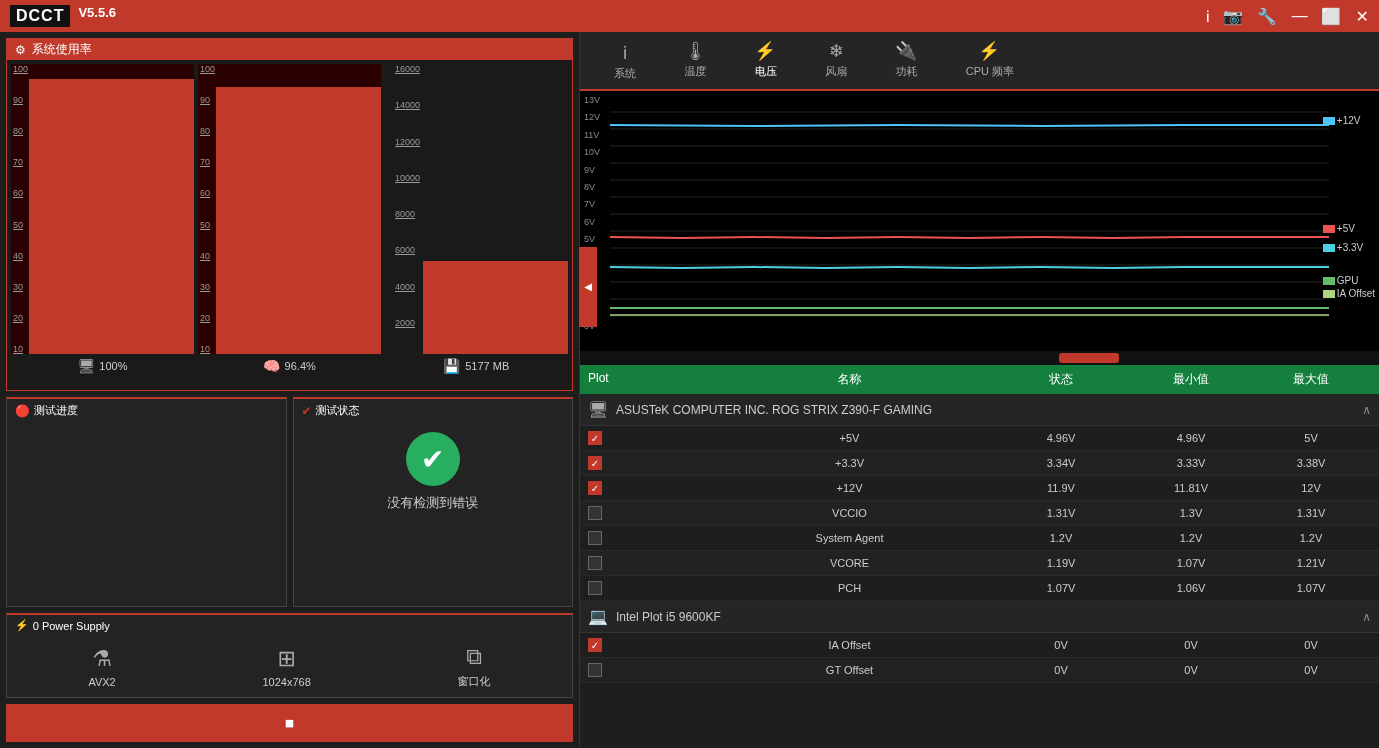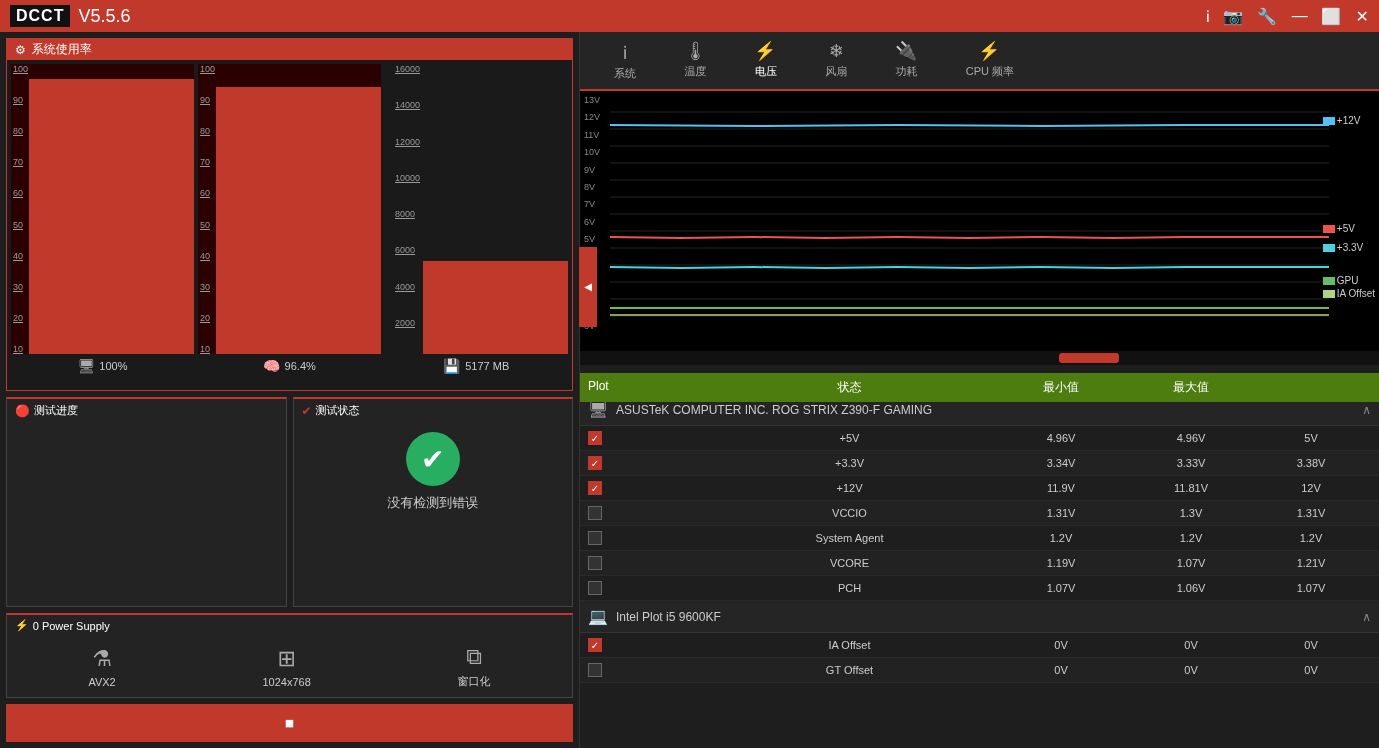--- a/index.html
+++ b/index.html
@@ -7,30 +7,30 @@
 
     
     #titlebar {
       background: #c0392b;
       height: 32px;
       display: flex;
       align-items: center;
       padding: 0 10px;
       justify-content: space-between;
     }
-    #titlebar-left { display: flex; align-items: flex-end; gap: 8px; }
+    #titlebar-left { display: flex; align-items: flex-start; gap: 8px; }
     #app-logo {
       font-weight: 900;
       font-size: 16px;
       color: #fff;
       letter-spacing: 1px;
       background: #111;
       padding: 2px 6px;
     }
-    #app-version { color: #fff; font-size: 18px; }
+    #app-version { color: #fff; font-size: 13px; font-weight: bold; }
     #titlebar-right { display: flex; gap: 14px; align-items: center; }
     #titlebar-right span { color: #fff; font-size: 16px; cursor: pointer; }
 
     
     #main {
       display: flex;
       height: calc(748px - 32px);
     }
 
     
@@ -291,26 +291,26 @@
 
     
     #data-table-container {
       flex: 1;
       overflow-y: auto;
       background: #1e1e1e;
     }
     #data-table-header {
       display: grid;
       grid-template-columns: 120px 1fr 140px 120px 120px;
-      background: #4d7c0f;
+      background: #15803d;
       color: #fff;
       font-size: 12px;
       padding: 6px 8px;
       position: sticky;
-      top: 8px;
+      top: 0;
       z-index: 5;
     }
     .table-header-cell { text-align: center; }
     .table-header-cell:first-child { text-align: left; }
 
     .device-row {
       background: #252525;
       padding: 6px 8px;
       display: flex;
       align-items: center;
@@ -603,20 +603,21 @@
     </div>
 
     <div id="chart-scrollbar">
       <div id="chart-scrollbar-thumb"></div>
     </div>
 
     <div id="data-table-container">
 
       <div id="data-table-header">
         <div class="table-header-cell">Plot</div>
+        <div class="table-header-cell">名称</div>
         <div class="table-header-cell">状态</div>
         <div class="table-header-cell">最小值</div>
         <div class="table-header-cell">最大值</div>
       </div>
 
       <div class="device-row">
         <span class="device-icon">🖥</span>
         <span class="device-name">ASUSTeK COMPUTER INC. ROG STRIX Z390-F GAMING</span>
         <span class="device-expand">∧</span>
       </div>

